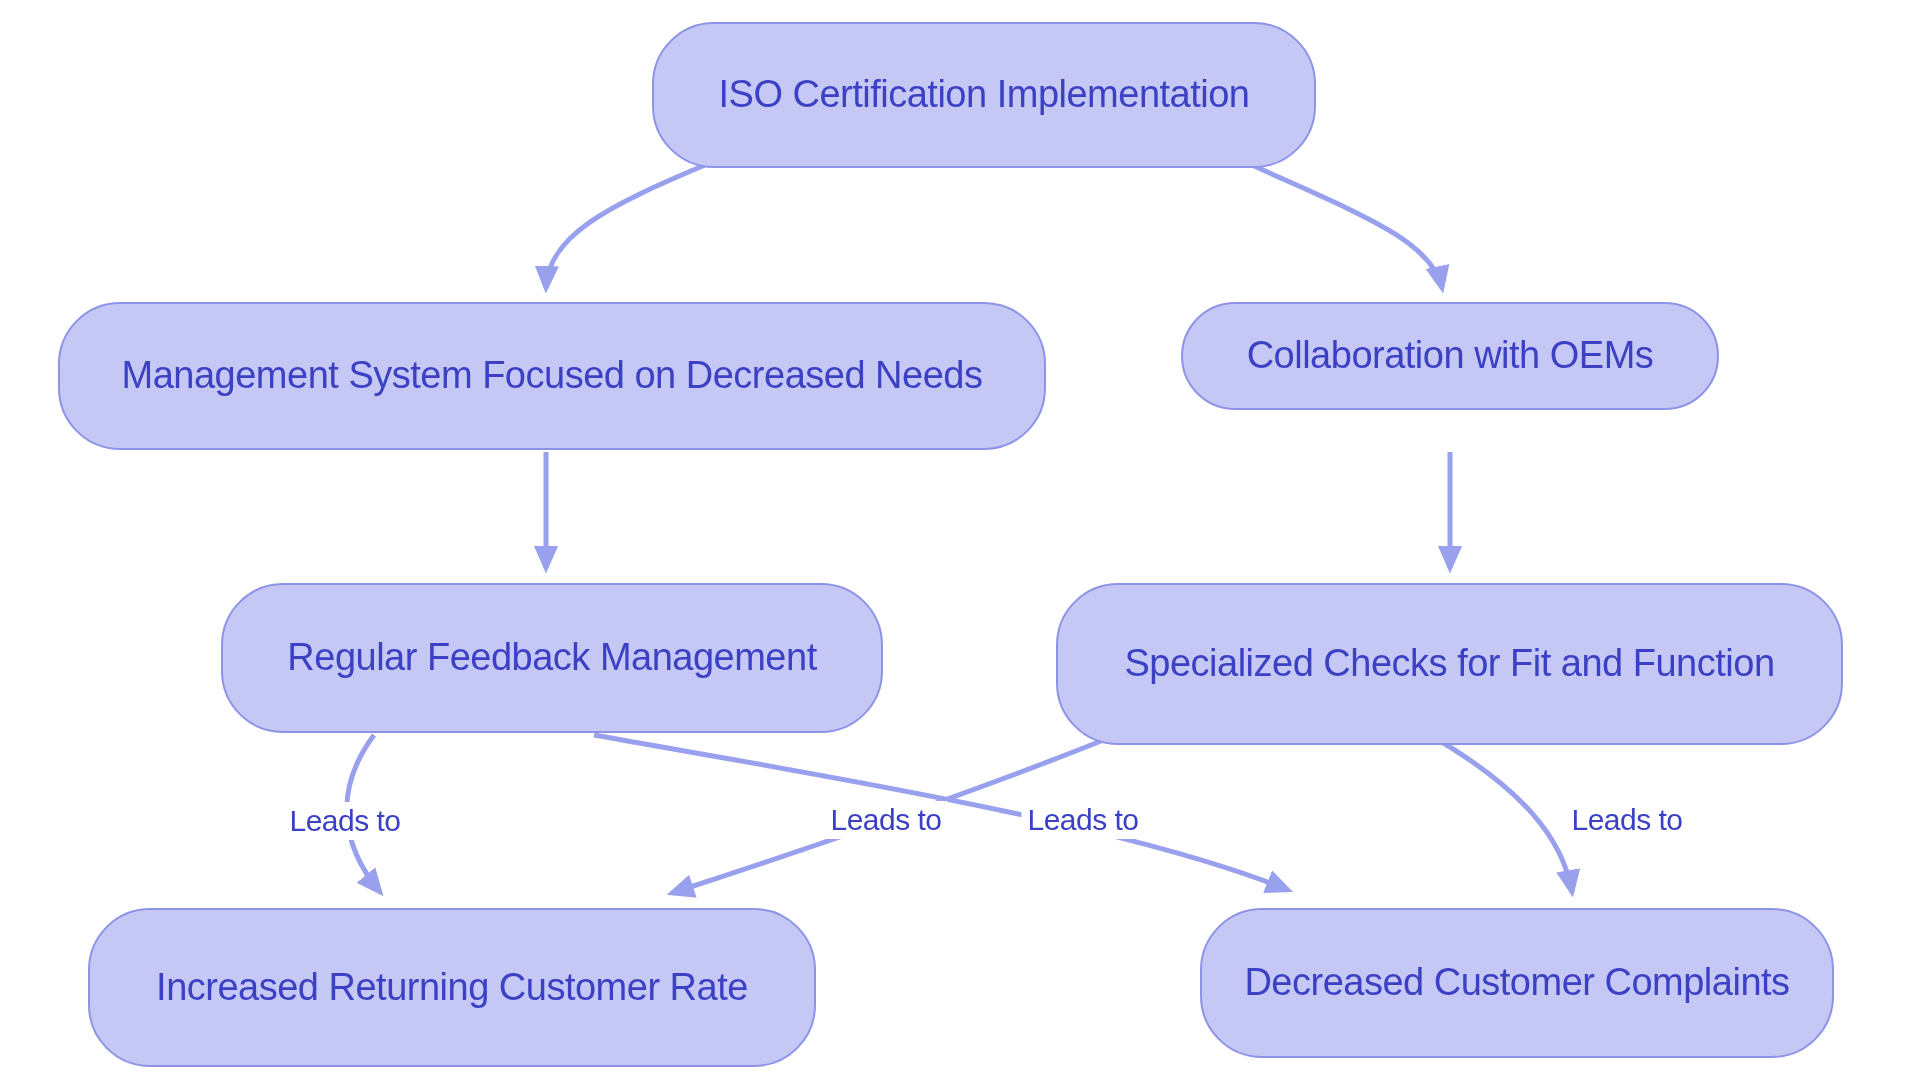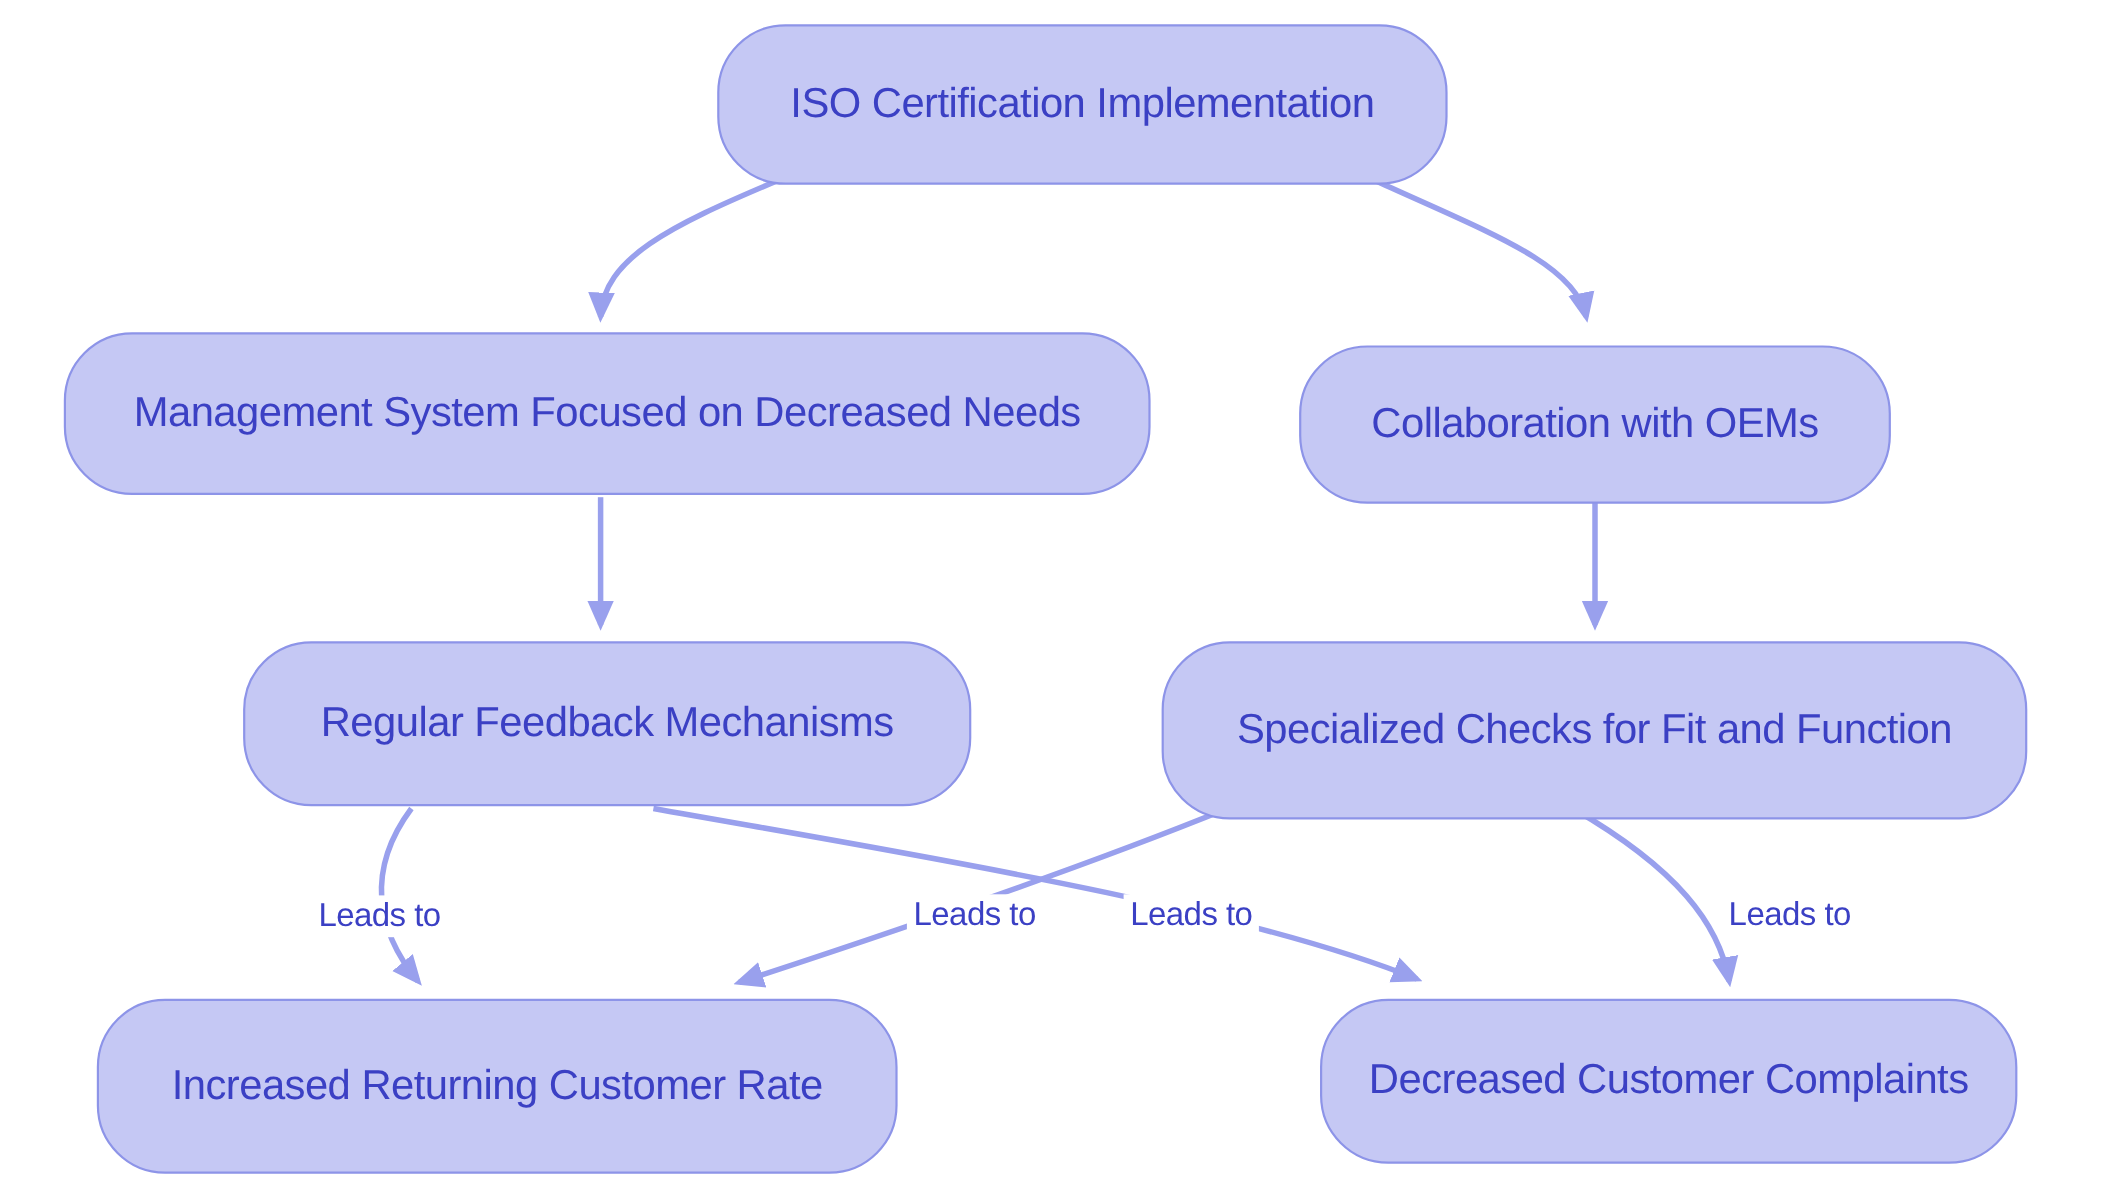--- a/index.html
+++ b/index.html
@@ -36,21 +36,20 @@
   }
   .edge-label{
     position:absolute;
     transform:translate(-50%,-50%);
     background:var(--bg);
     color:var(--edge-label-text);
     font-size:30px;
     letter-spacing:-0.5px;
     padding:2px 6px;
     white-space:nowrap;
-    margin-top:12px;
   }
 </style>
 </head>
 <body>
 
 <div id="canvas">
 
   <svg id="edges" viewBox="0 0 1920 1083" xmlns="http://www.w3.org/2000/svg">
     <defs>
       <marker id="arrow" viewBox="0 0 10 10" refX="8" refY="5" markerWidth="5.5" markerHeight="5.5" orient="auto-start-reverse" markerUnits="strokeWidth">
@@ -76,26 +75,26 @@
   </svg>
 
   <div class="node" style="left:652px;top:22px;width:664px;height:146px">
     <span>ISO Certification Implementation</span>
   </div>
 
   <div class="node" style="left:58px;top:302px;width:988px;height:148px">
     <span>Management System Focused on Decreased Needs</span>
   </div>
 
-  <div class="node" style="left:1181px;top:314px;width:538px;height:144px">
+  <div class="node" style="left:1181px;top:302px;width:538px;height:108px">
     <span>Collaboration with OEMs</span>
   </div>
 
   <div class="node" style="left:221px;top:583px;width:662px;height:150px">
-    <span>Regular Feedback Mechanisms</span>
+    <span>Regular Feedback Management</span>
   </div>
 
   <div class="node" style="left:1056px;top:583px;width:787px;height:162px">
     <span>Specialized Checks for Fit and Function</span>
   </div>
 
   <div class="node" style="left:88px;top:908px;width:728px;height:159px">
     <span>Increased Returning Customer Rate</span>
   </div>
 

